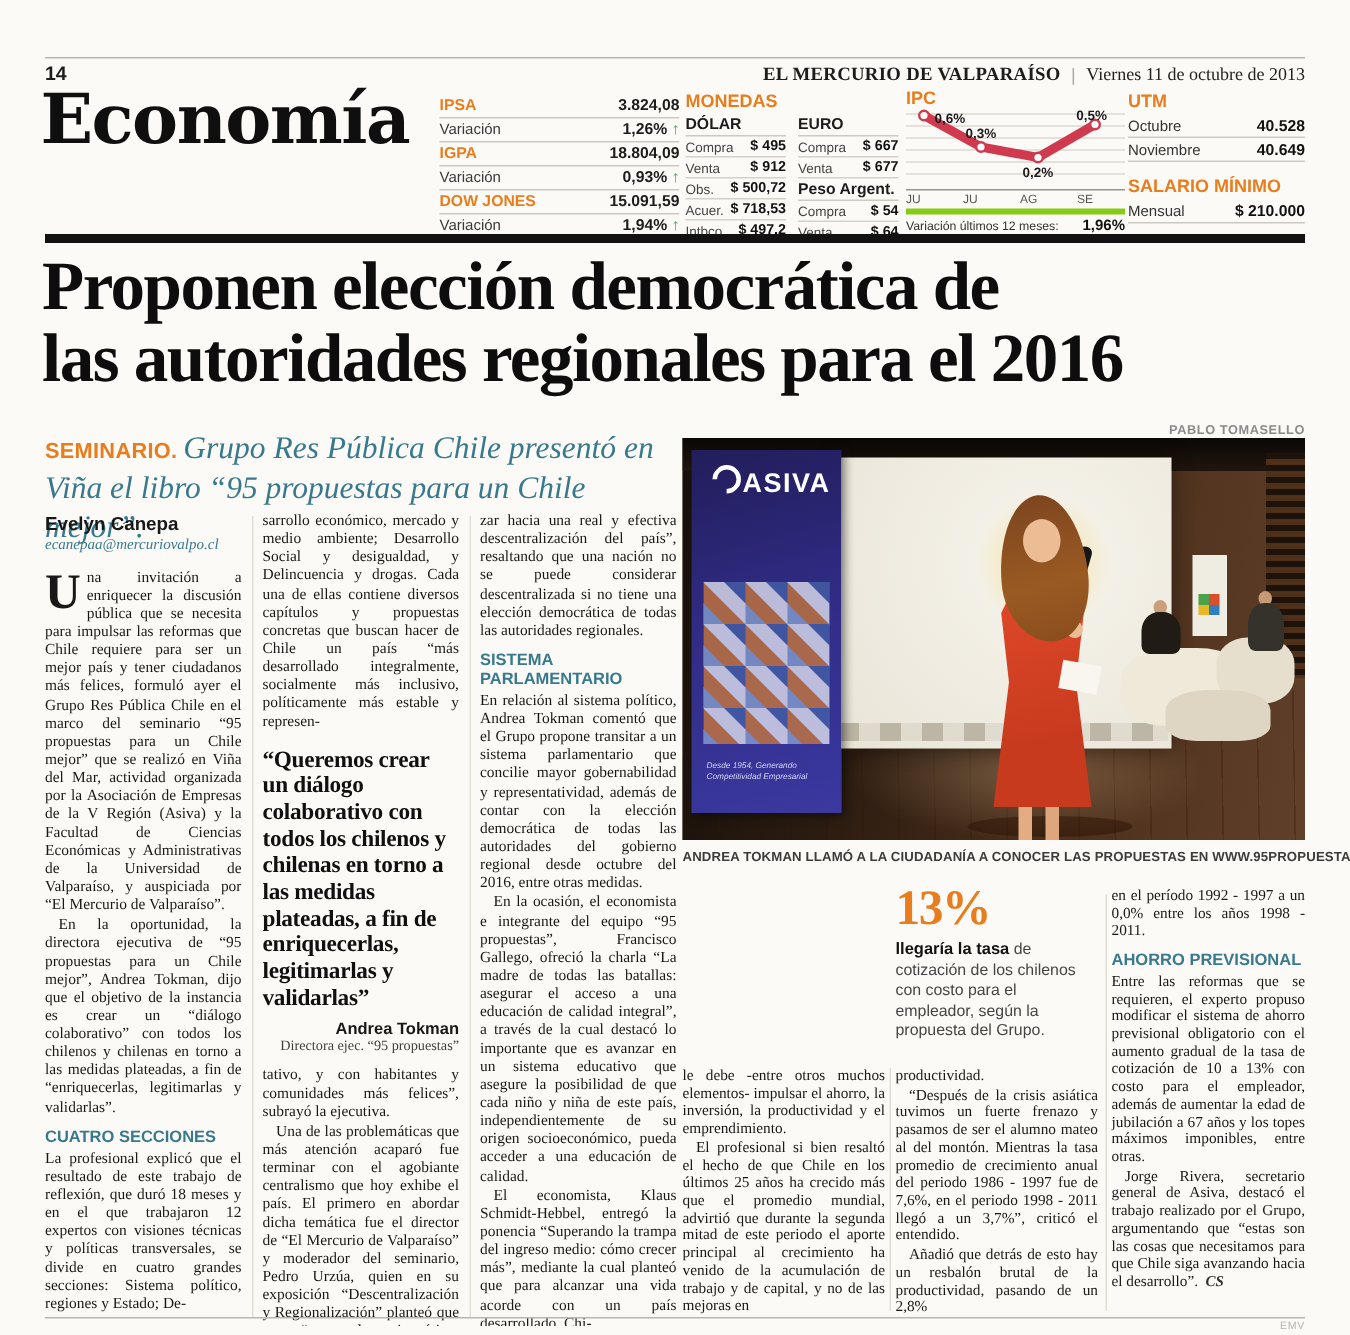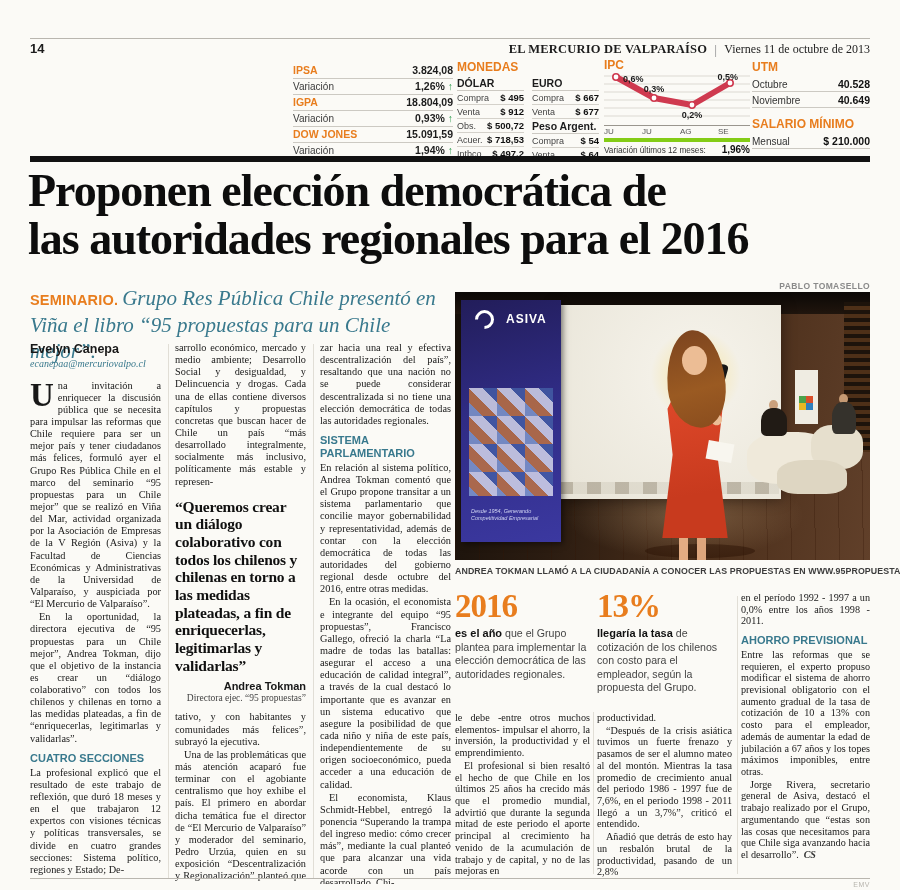--- a/index.html
+++ b/index.html
@@ -80,21 +80,21 @@
   .ph-screen{left:102px;top:13px;width:224px;height:194px;
              background:radial-gradient(circle at 62% 36%,#f6e9b8 0 16px,#f3f0e7 45px,#e8e4d7 100%);
              box-shadow:0 0 14px rgba(0,0,0,.45);}
   .ph-screenstrip{left:104px;top:190px;width:220px;height:12px;
              background:repeating-linear-gradient(90deg,rgba(150,140,120,.55) 0 14px,rgba(210,205,190,.5) 14px 28px);}
   .ph-banner{left:6px;top:8px;width:100px;height:242px;
              background:linear-gradient(165deg,#221d5a 0%,#302c85 45%,#3b38a0 100%);
              box-shadow:2px 2px 6px rgba(0,0,0,.5);}
   .ph-banner-logo{left:14px;top:10px;width:13px;height:13px;border-radius:50%;
              border:3px solid #fff;border-left-color:transparent;transform:rotate(-45deg);}
-  .ph-banner-name{left:34px;top:12px;color:#fff;font-weight:bold;font-size:12px;letter-spacing:1px;padding-left:11px;}
+  .ph-banner-name{left:34px;top:12px;color:#fff;font-weight:bold;font-size:18px;letter-spacing:1px;}
   .ph-mosaic{left:8px;top:88px;width:84px;height:108px;opacity:.85;
              background:linear-gradient(45deg,rgba(140,170,215,.85) 25%,rgba(225,130,45,.8) 25% 50%,
                         rgba(240,242,250,.85) 50% 75%,rgba(70,100,170,.85) 75%);
              background-size:28px 28px;}
   .ph-banner-sub{left:10px;top:208px;width:82px;color:#cfd3f2;font-size:5.5px;font-style:italic;line-height:1.3;}
   .ph-banner2{left:340px;top:78px;width:23px;height:54px;background:#efece2;}
   .ph-banner2 i{left:4px;top:26px;width:14px;height:14px;
                 background:conic-gradient(#d94f2b 0 25%,#2f7fbe 25% 50%,#e8b824 50% 75%,#4ba24a 75%);}
   .ph-sofa1{left:292px;top:140px;width:88px;height:52px;background:#efe9da;border-radius:42% 42% 35% 35%;}
   .ph-sofa2{left:356px;top:133px;width:52px;height:44px;background:#e6dfcd;border-radius:40%;}
@@ -161,20 +161,21 @@
 <div class="page">
 
   <div class="rule" style="top:38px"></div>
   <div class="abs pagenum">14</div>
   <div class="abs masthead">
     <span class="mh-name">EL MERCURIO DE VALPARAÍSO</span>
     <span class="mh-sep">|</span>
     <span class="mh-date">Viernes 11 de octubre de 2013</span>
   </div>
 
+  <div class="abs section-title">Economía</div>
 
   <div class="abs indices">
     <div class="irow">
       <span class="iname orange">IPSA</span>
       <span class="ival">3.824,08</span>
     </div>
     <div class="irow">
       <span class="ivar">Variación</span>
       <span class="ival"><b>1,26%</b> <span class="green">↑</span></span>
     </div>
@@ -375,24 +376,20 @@
   </div>
 
   <div class="col col3 bodytext">
     <p>zar hacia una real y efectiva descentralización del país”, resaltando que una nación no se puede considerar descentralizada si no tiene una elección democrática de todas las autoridades regionales.</p>
     <div class="sechead teal">SISTEMA PARLAMENTARIO</div>
     <p>En relación al sistema político, Andrea Tokman comentó que el Grupo propone transitar a un sistema parlamentario que concilie mayor gobernabilidad y representatividad, además de contar con la elección democrática de todas las autoridades del gobierno regional desde octubre del 2016, entre otras medidas.</p>
     <p class="indent">En la ocasión, el economista e integrante del equipo “95 propuestas”, Francisco Gallego, ofreció la charla “La madre de todas las batallas: asegurar el acceso a una educación de calidad integral”, a través de la cual destacó lo importante que es avanzar en un sistema educativo que asegure la posibilidad de que cada niño y niña de este país, independientemente de su origen socioeconómico, pueda acceder a una educación de calidad.</p>
     <p class="indent">El economista, Klaus Schmidt-Hebbel, entregó la ponencia “Superando la trampa del ingreso medio: cómo crecer más”, mediante la cual planteó que para alcanzar una vida acorde con un país desarrollado, Chi-</p>
   </div>
 
-  <div class="stat stat1">
-    <div class="stat-val orange">2016</div>
-    <div class="stat-txt"><b>es el año</b> <span>que el Grupo plantea para implementar la elección democrática de las autoridades regionales.</span></div>
-  </div>
   <div class="stat stat2">
     <div class="stat-val orange">13%</div>
     <div class="stat-txt"><b>llegaría la tasa</b> <span>de cotización de los chilenos con costo para el empleador, según la propuesta del Grupo.</span></div>
   </div>
 
   <div class="col col4 bodytext tight">
     <p>le debe -entre otros muchos elementos- impulsar el ahorro, la inversión, la productividad y el emprendimiento.</p>
     <p class="indent">El profesional si bien resaltó el hecho de que Chile en los últimos 25 años ha crecido más que el promedio mundial, advirtió que durante la segunda mitad de este periodo el aporte principal al crecimiento ha venido de la acumulación de trabajo y de capital, y no de las mejoras en</p>
   </div>
   <div class="col col5 bodytext tight">

